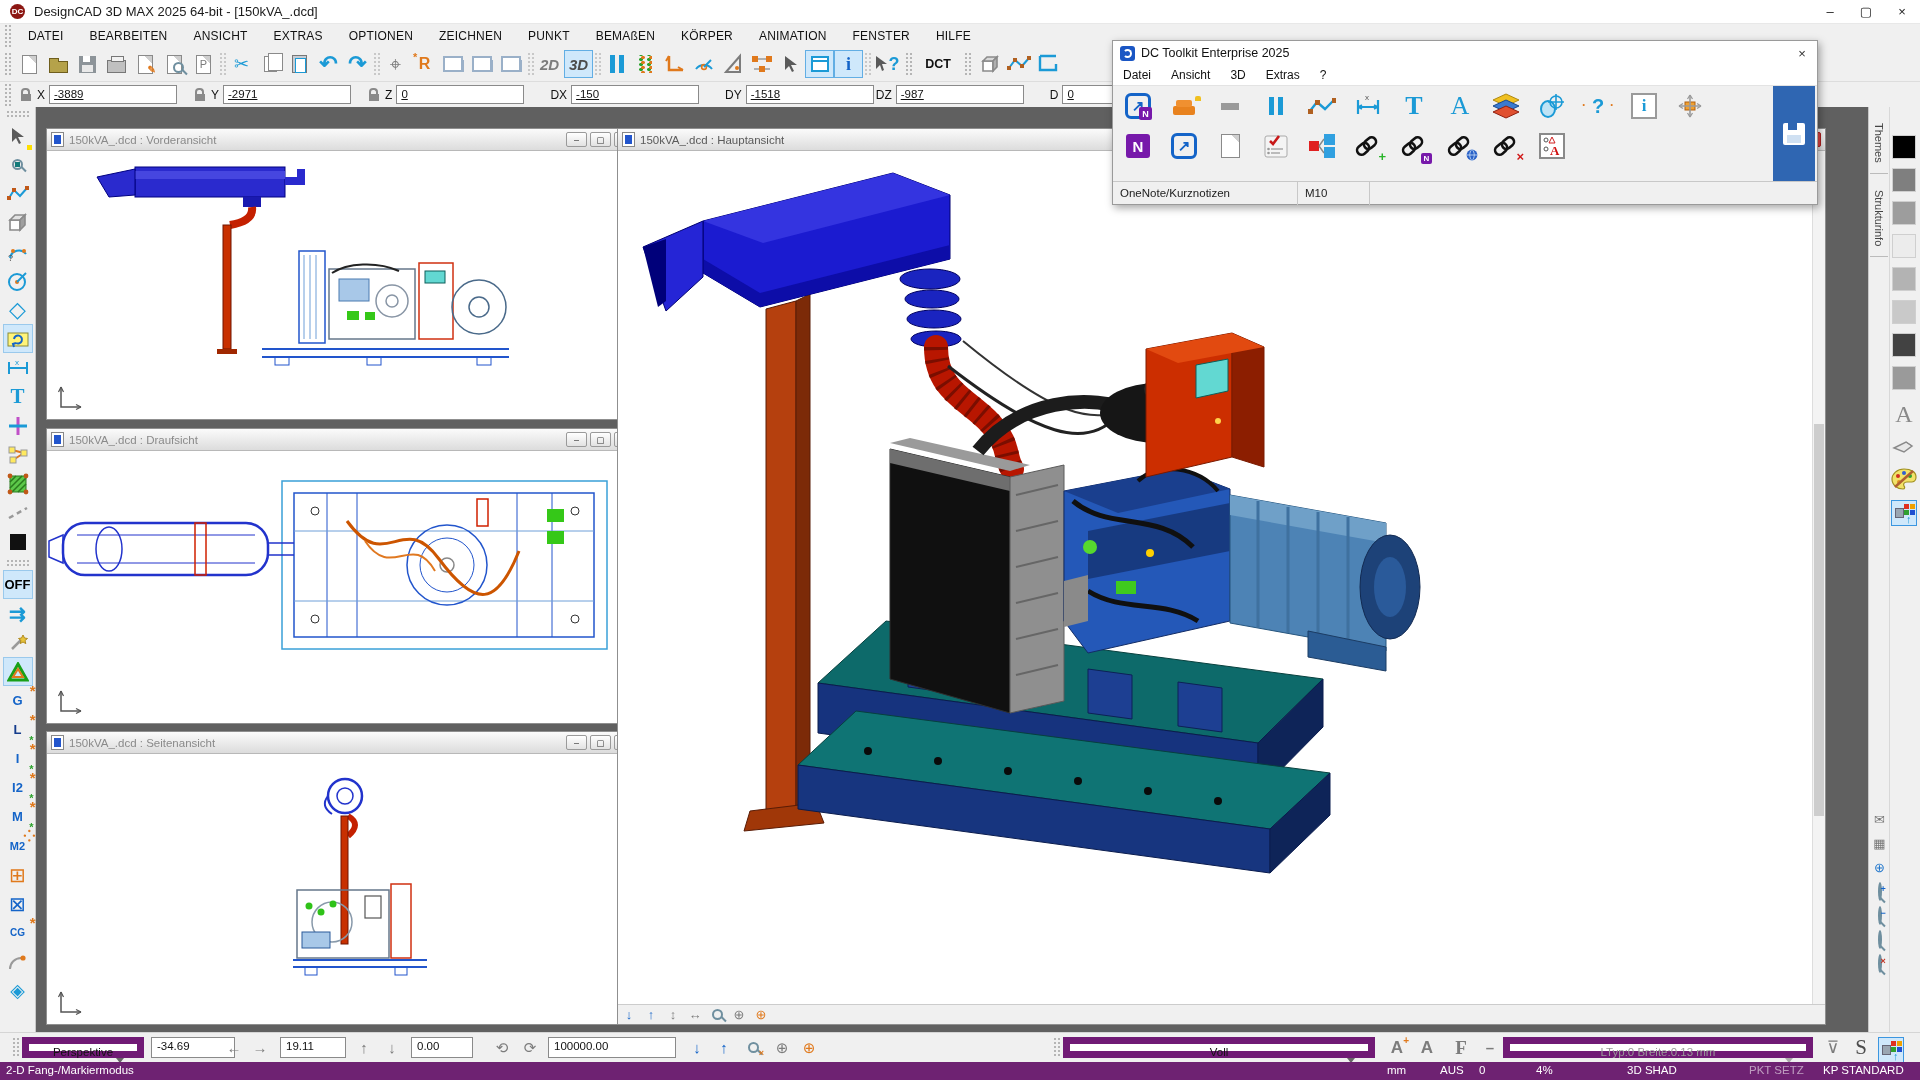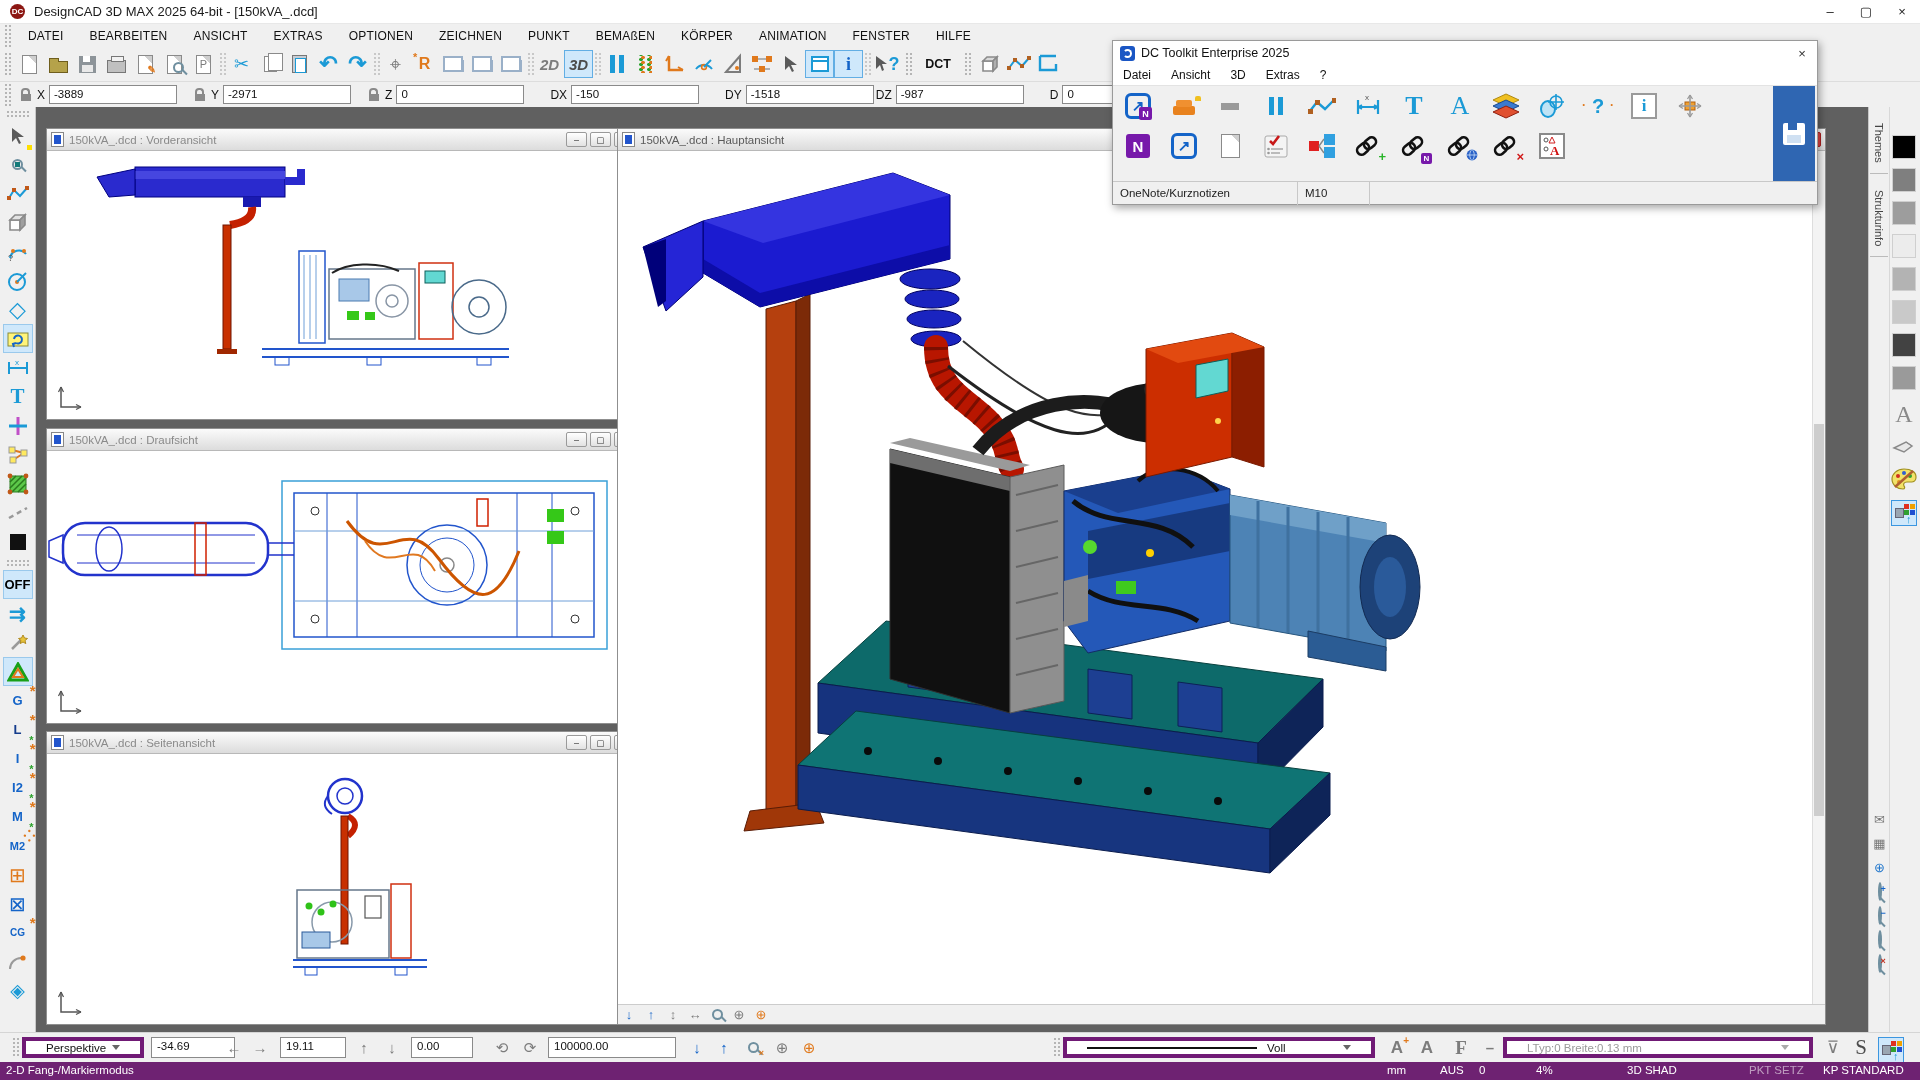--- a/index.html
+++ b/index.html
@@ -47,21 +47,21 @@
   .ic-mag { width:11px; height:11px; border:2px solid #6f8f9f; border-radius:50%; position:relative; }
   .ic-mag::after { content:""; position:absolute; width:7px; height:2px; background:#6f8f9f; transform:rotate(45deg); right:-6px; bottom:-2px; }
   .ic-mag .fillsq { position:absolute; left:1px; top:1px; width:5px; height:5px; background:#127a7a; }
   .badge { position:absolute; font-weight:bold; }
 
   
   .coordbar { position:absolute; left:0; top:81px; width:1920px; height:26px; background:#f0f0f0; border-top:1px solid #ddd; display:flex; align-items:center; }
   .lock { width:10px; height:7px; background:#8a8a8a; position:relative; margin:6px 4px 0 6px; flex:0 0 auto;}
   .lock::before { content:""; position:absolute; top:-6px; left:0px; width:5px; height:5px; border:2px solid #8a8a8a; border-bottom:none; border-radius:4px 4px 0 0; }
   .coord-label { font-size:12px; color:#111; margin:0 4px 0 2px; flex:0 0 auto;}
-  .coord-input { width:128px; height:19px; background:#fff; border:1px solid #8a8a8a; font-size:11.5px; padding:2px 4px; color:#111; flex:0 0 auto; }
+  .coord-input { width:128px; height:19px; background:#fff; border:1px solid #8a8a8a; font-size:11.5px; padding:2px 4px; color:#111; flex:0 0 auto;text-decoration:underline; }
 
   
   .workspace { position:absolute; left:0; top:107px; width:1920px; height:925px; background:#606060; }
   .left-tools { position:absolute; left:0; top:0; width:36px; height:925px; background:#f0f0f0; display:flex; flex-direction:column; align-items:center; border-right:1px solid #c8c8c8; }
   .ltbtn { width:30px; height:29px; display:flex; align-items:center; justify-content:center; position:relative; flex:0 0 auto; }
   .ltbtn.active { background:#cfe8fb; border:1px solid #9ac9ec; }
   .hgrip { width:24px; height:8px; margin:3px 0; background-image:radial-gradient(circle,#b5b5b5 1px,transparent 1.4px); background-size:4px 4px; flex:0 0 auto;}
   .snap-l { font-weight:bold; font-size:13px; color:#1464c8; position:relative; }
   .star { position:absolute; color:#e0791c; font-weight:bold; font-size:15px; top:-4px; right:-3px; }
   .star2 { position:absolute; color:#2ba32b; font-weight:bold; font-size:11px; bottom:-2px; right:-1px; }
@@ -109,21 +109,21 @@
   .ibox { width:26px; height:26px; border:2px solid #9a9a9a; background:#fff; display:flex; align-items:center; justify-content:center; font-family:"Liberation Serif",serif; font-weight:bold; color:#1b9ad6; font-size:17px; }
   .tk-floppy { width:22px; height:22px; background:#fff; position:relative; border-radius:2px; }
   .tk-floppy::before { content:""; position:absolute; left:5px; top:0; width:9px; height:7px; background:#2f66b2; }
   .tk-floppy::after { content:""; position:absolute; left:4px; bottom:2px; width:14px; height:8px; background:#cfe0f2; }
   .chain-badge { position:absolute; right:-1px; bottom:-2px; font-size:13px; font-weight:bold; }
 
   
   .bottom-toolbar { position:absolute; left:0; top:1032px; width:1920px; height:30px; background:#f0f0f0; border-top:1px solid #d5d5d5; }
   .bt { position:absolute; top:4px; height:21px; }
   .bt-input { background:#fff; border:1px solid #8a8a8a; font-size:11.5px; padding:2px 5px; color:#111; }
-  .bt-select { background:#fff; border:4px solid #701a75; font-size:11.5px; padding:2px 20px; color:#111; display:flex; align-items:center; }
+  .bt-select { background:#fff; border:7px solid #701a75; font-size:11.5px; padding:2px 13px; color:#111; display:flex; align-items:center;flex-direction:column; }
   .dda { margin-left:auto; width:0; height:0; border-left:4px solid transparent; border-right:4px solid transparent; border-top:5px solid #666; }
   .bt-ic { display:flex; align-items:center; justify-content:center; width:26px; font-size:15px; }
   .linesample { width:170px; height:2px; background:#111; margin-right:10px; }
   .statusbar { position:absolute; left:0; top:1062px; width:1920px; height:18px; background:#6e2272; color:#fff; font-size:11.5px; }
   .sb { position:absolute; top:2px; white-space:nowrap; }
 
   
   .right-panel { position:absolute; right:0; top:0; width:52px; height:925px; background:#f0f0f0; border-left:1px solid #c8c8c8; }
   .rp-tabs { position:absolute; left:0; top:0; width:21px; height:100%; border-right:1px solid #d8d8d8; display:flex; flex-direction:column; align-items:center; padding-top:14px; gap:14px; }
   .rp-tab { writing-mode:vertical-rl; font-size:11px; color:#444; border-bottom:1px solid #bbb; padding:2px 3px 10px 3px; }

